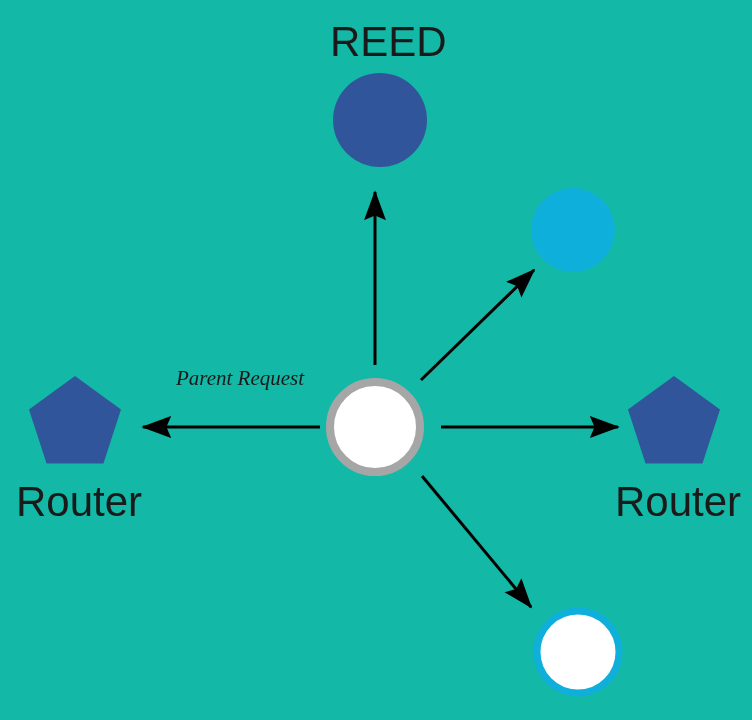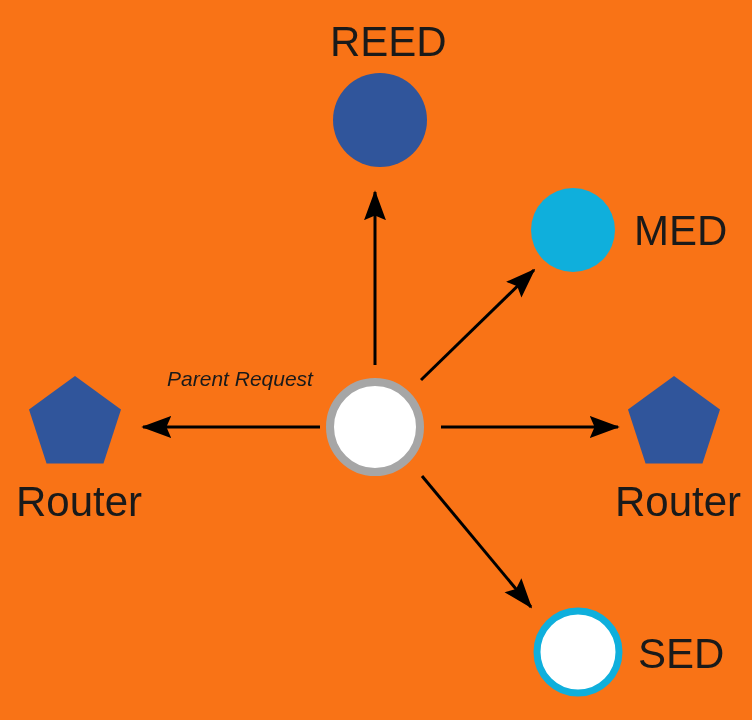--- a/index.html
+++ b/index.html
@@ -10,41 +10,41 @@
   body {
     width: 752px;
     height: 720px;
     font-family: "Liberation Sans", sans-serif;
     overflow: hidden;
   }
   #diagram-root {
     position: relative;
     width: 752px;
     height: 720px;
-    background: #f97316;
+    background: #14b8a6;
   }
   #diagram-svg {
     position: absolute;
     left: 0;
     top: 0;
     width: 752px;
     height: 720px;
   }
   .node-label {
     position: absolute;
     font-family: "Liberation Sans", sans-serif;
     font-size: 42px;
     font-weight: 400;
     color: #1a1a1a;
     line-height: 1;
     white-space: nowrap;
   }
   .edge-label {
     position: absolute;
-    font-family: Liberation Sans, sans-serif;
+    font-family: Liberation Serif, serif;
     font-size: 21px;
     font-style: italic;
     color: #1a1a1a;
     line-height: 1.22;
     text-align: center;
     white-space: nowrap;
   }
   #label-reed   { left: 330px; top: 21px;  }
   #label-med    { left: 634px; top: 210px; }
   #label-sed    { left: 638px; top: 633px; }
@@ -87,23 +87,21 @@
       <circle cx="375" cy="427" r="45" fill="#ffffff" stroke="#A6A6A6" stroke-width="8"></circle>
 
       <polygon points="75,376 121,409.43 103.44,463.57 46.56,463.57 28.99,409.43" fill="#30559B"></polygon>
 
       <polygon points="674,376 720,409.43 702.44,463.57 645.56,463.57 627.99,409.43" fill="#30559B"></polygon>
     </g>
   </svg>
 
   <div class="node-label" id="label-reed">REED</div>
 
-  <div class="node-label" id="label-med">MED</div>
 
-  <div class="node-label" id="label-sed">SED</div>
 
   <div class="node-label" id="label-router-left">Router</div>
 
   <div class="node-label" id="label-router-right">Router</div>
 
   <div class="edge-label" id="label-parent-request">
     <div>Parent Request</div>
   </div>
 
 </div>

